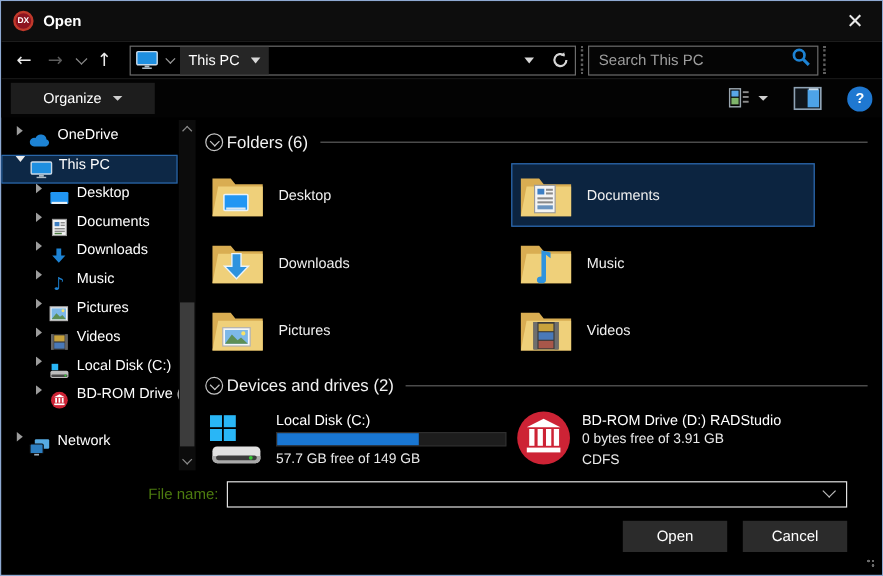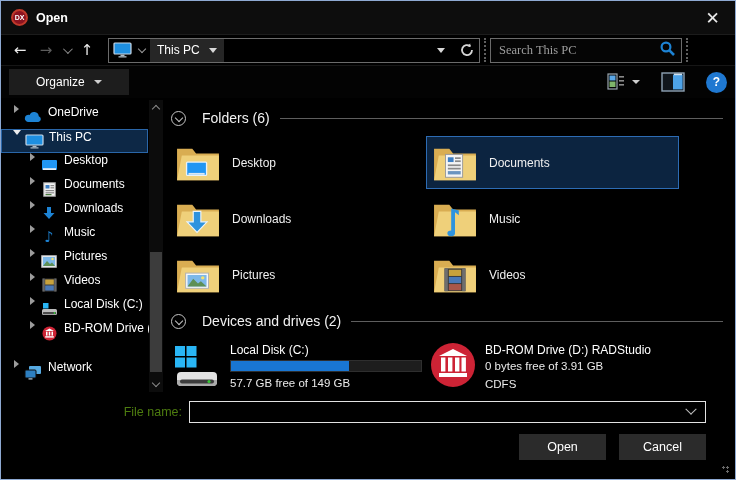--- a/index.html
+++ b/index.html
@@ -23,21 +23,21 @@
   .addressbar { width:372px; height:25px; border:1px solid #6b6b6b; background:#000; display:flex; align-items:center; }
   .addr-icon { margin:0 5px 0 4px; display:flex; }
   .addr-chev { width:6px; height:6px; border-right:1.3px solid #9a9a9a; border-bottom:1.3px solid #9a9a9a; transform:rotate(45deg); margin:0 5px 2px 2px; }
   .addr-seg { height:23px; background:#262626; display:flex; align-items:center; padding:0 7px; font-size:12px; color:#fff; }
   .tri-down-s { width:0; height:0; border-left:4px solid transparent; border-right:4px solid transparent; border-top:5px solid #d8d8d8; }
   .addr-seg .tri-down-s { margin-left:9px; }
   .addr-spacer { flex:1; }
   .addr-drop { margin-right:10px; }
   .refresh-btn { width:24px; display:flex; justify-content:center; }
   .vsep { height:24px; border-left:2px dotted #5f5f5f; margin:0 4px; }
-  .searchbox { width:192px; height:25px; border:1px solid #6b6b6b; background:#050505; display:flex; align-items:center; padding:0 5px 0 8px;font-family:Liberation Serif, serif; }
+  .searchbox { width:192px; height:25px; border:1px solid #6b6b6b; background:#050505; display:flex; align-items:center; padding:0 5px 0 8px; }
   .searchbox input { flex:1; min-width:0; background:transparent; border:none; outline:none; color:#a9a9a9; font-size:12.5px; font-family:inherit; }
   .searchbox input::placeholder { color:#9d9d9d; opacity:1; }
 
   
   .cmdbar { height:33px; background:#030303; border-top:1px solid #161616; display:flex; align-items:center; flex:none; }
   .organize-btn { margin-left:8px; height:26px; background:#1d1d1d; display:flex; align-items:center; gap:9px; padding:0 27px; font-size:12px; color:#fff; }
   .tri-down-w { width:0; height:0; border-left:4px solid transparent; border-right:4px solid transparent; border-top:4.5px solid #cfcfcf; }
   .cmd-right { margin-left:auto; display:flex; align-items:center; gap:6px; margin-right:8px; }
   .views-btn { display:flex; align-items:center; gap:8px; padding:4px 8px; }
   .icon-btn { display:flex; align-items:center; justify-content:center; padding:4px 7px; }
@@ -61,21 +61,21 @@
   .sb-chev { position:absolute; left:4px; width:6px; height:6px; border-right:1.5px solid #8a8a8a; border-bottom:1.5px solid #8a8a8a; }
   .sb-up { top:6px; transform:rotate(-135deg); }
   .sb-dn { bottom:6px; transform:rotate(45deg); }
   .sb-thumb { position:absolute; left:1px; width:12px; top:152px; height:120px; background:#3c3c3c; }
 
   .content { flex:1; padding:10px 0 0 20px; position:relative; min-width:0; }
 
   .group-hdr { display:flex; align-items:center; height:20px; margin:0 12px 8px 2px; }
   .grp-chev { width:15px; height:15px; border:1px solid #c4c4c4; border-radius:50%; position:relative; flex:none; }
   .grp-chev::after { content:""; position:absolute; left:3.6px; top:3px; width:5px; height:5px; border-right:1.4px solid #c4c4c4; border-bottom:1.4px solid #c4c4c4; transform:rotate(45deg); }
-  .grp-title { font-size:14px; color:#f2f2f2; margin:0 10px 0 16px; white-space:nowrap; }
+  .grp-title { font-size:14px; color:#f2f2f2; margin:0 10px 0 3px; white-space:nowrap; }
   .grp-rule { flex:1; height:1px; background:#5e5e5e; }
 
   .folder-grid { display:grid; grid-template-columns:253px 253px; grid-auto-rows:53px; gap:3px 4px; margin-bottom:10px; }
   .tile { display:flex; align-items:center; gap:11px; padding-left:5px; border:1px solid transparent; font-size:12px; }
   .tile-sel { background:#0c2440; border-color:#2d6cb4; }
 
   .drive-grid { display:grid; grid-template-columns:253px 253px; gap:4px; }
   .drive-tile { display:flex; gap:9px; padding:3px 0 0 4px; height:66px; font-size:12px; }
   .drive-txt { display:flex; flex-direction:column; gap:2px; padding-top:1px; }
   .drive-name { color:#fff; }

